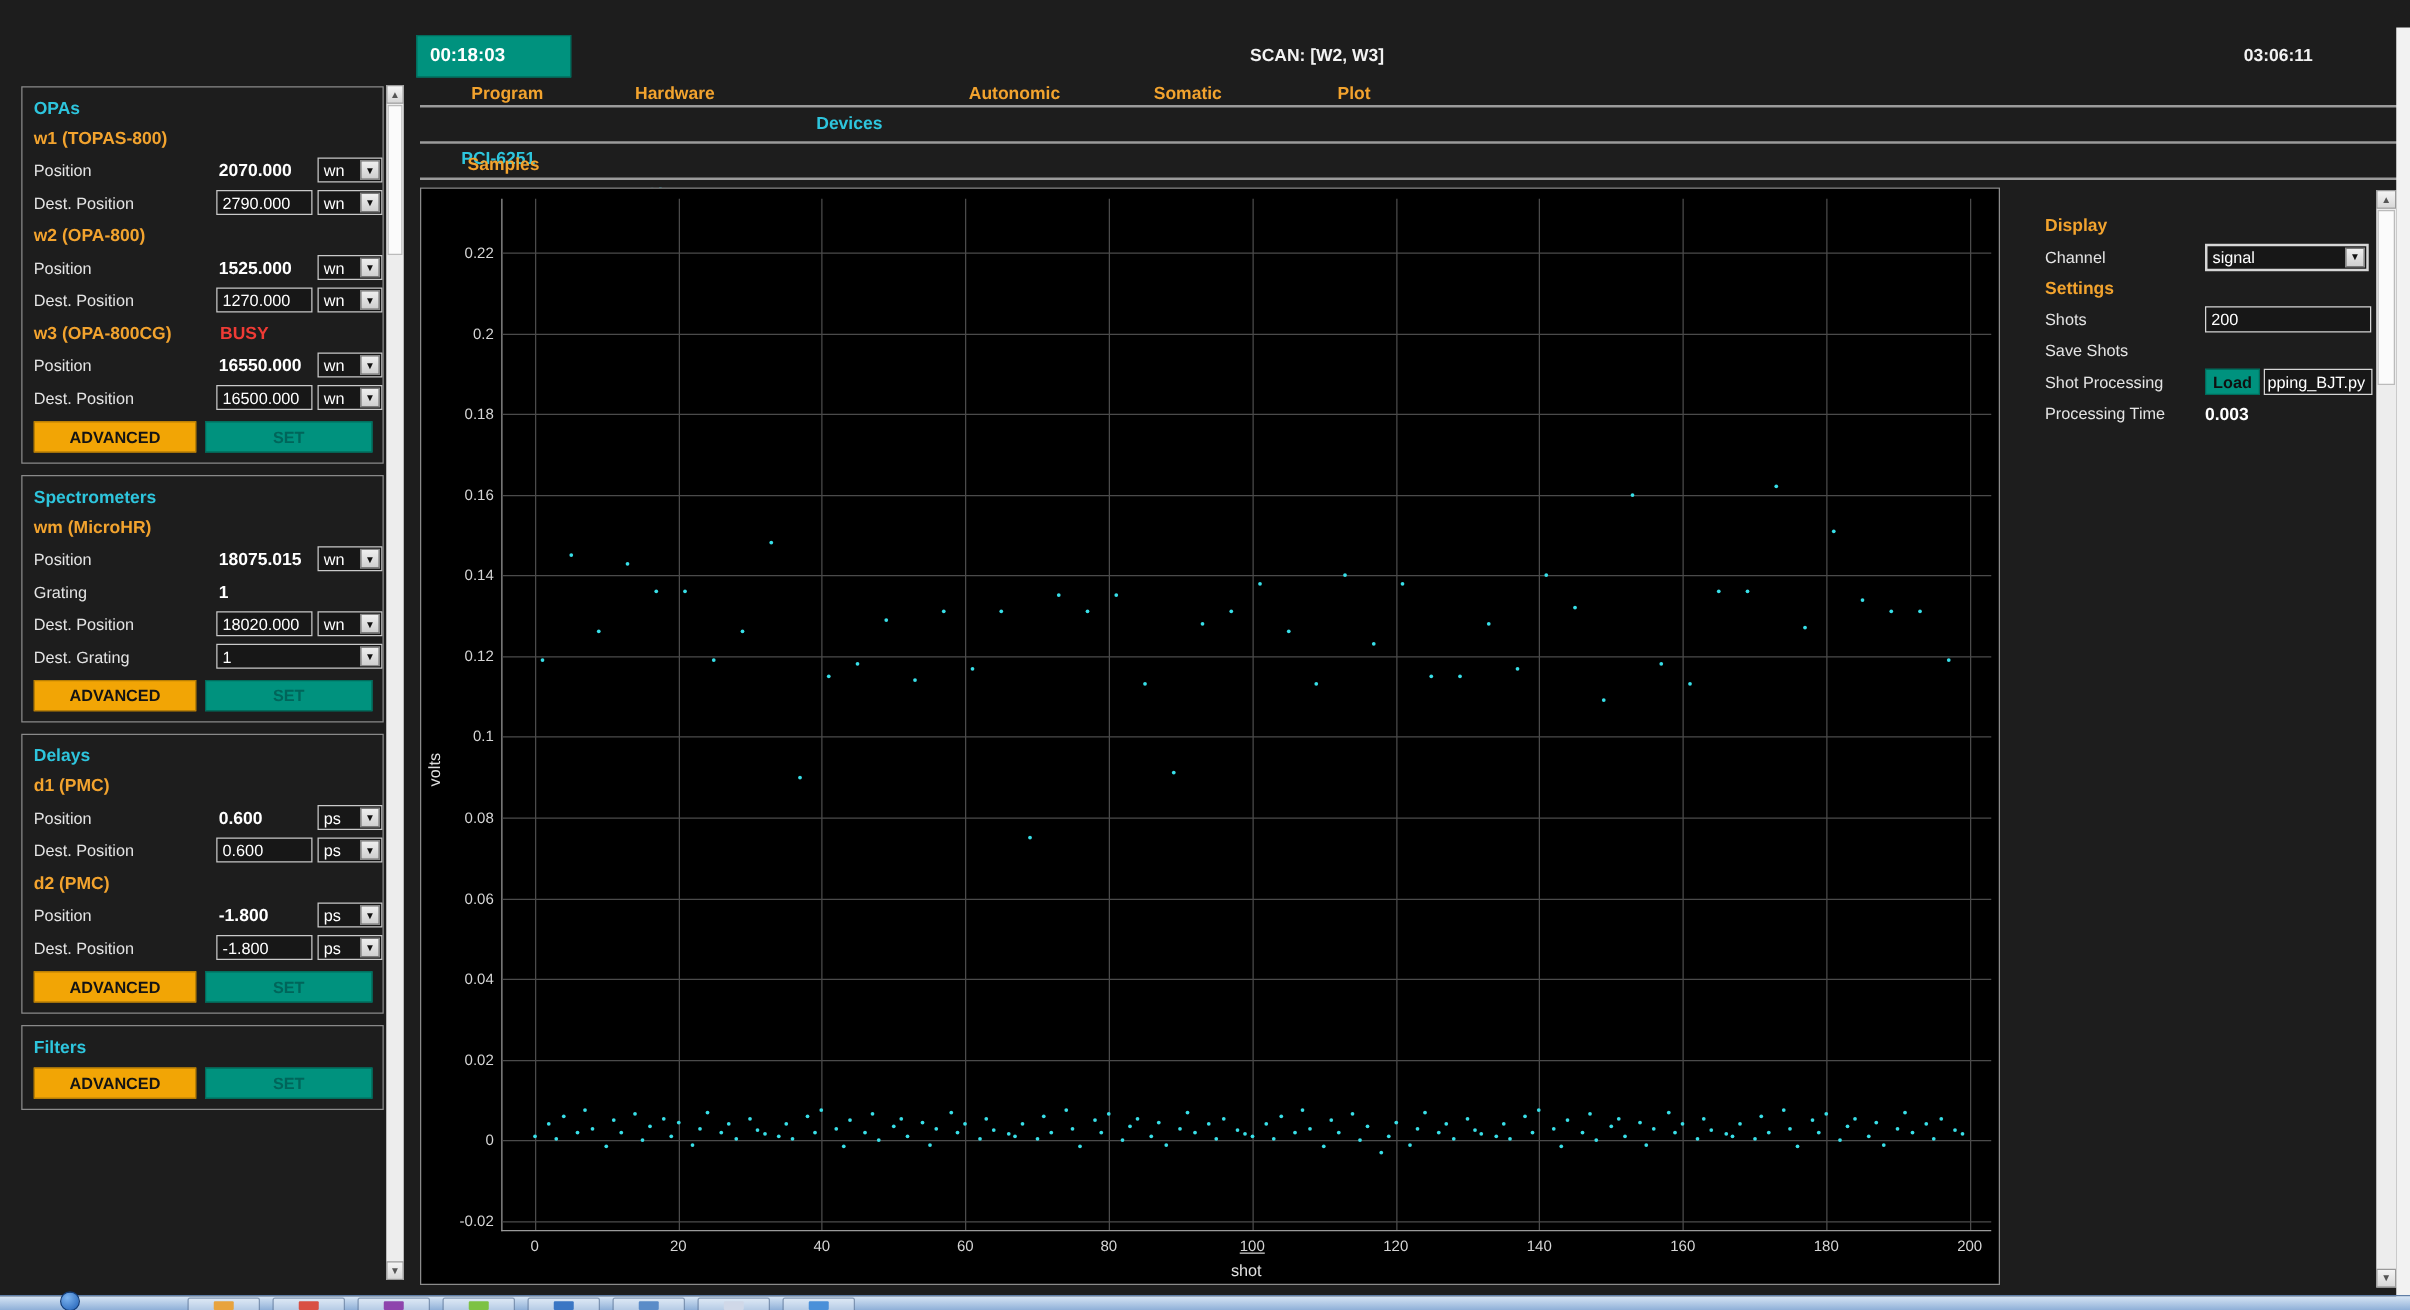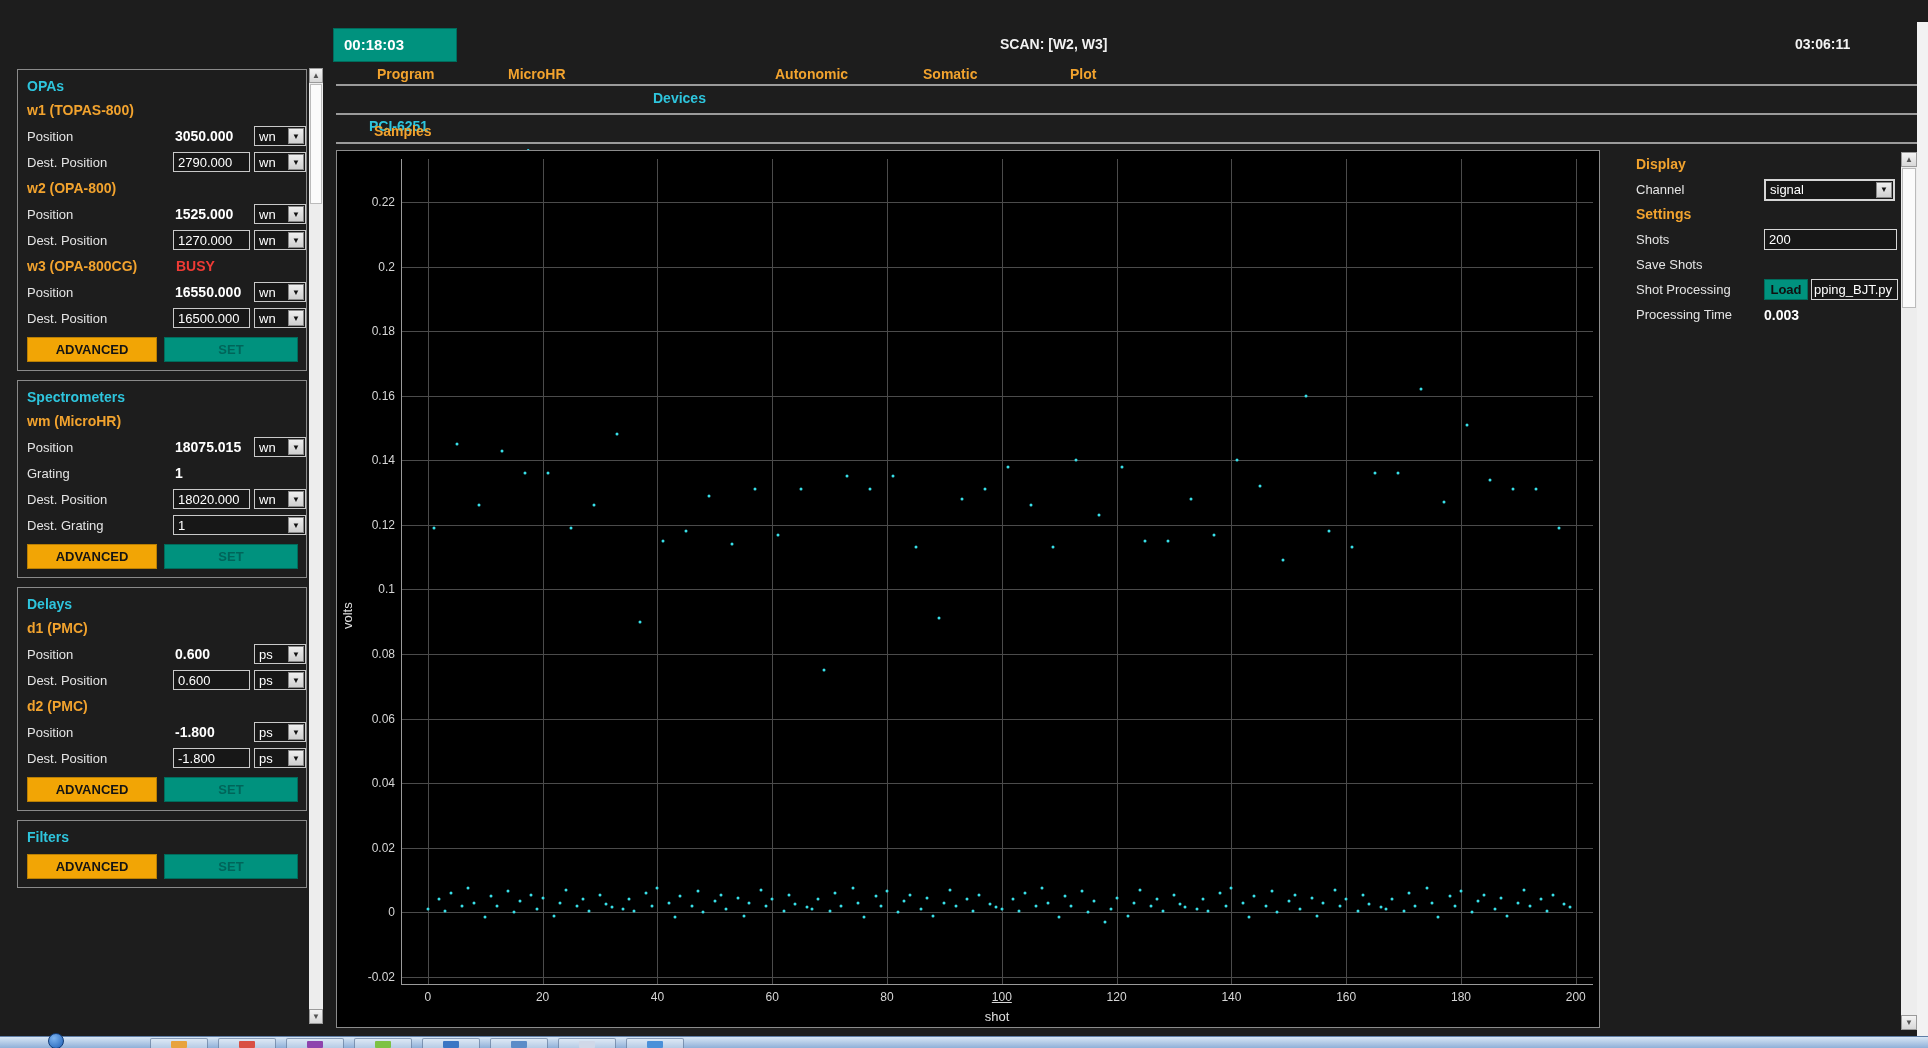--- a/index.html
+++ b/index.html
@@ -135,21 +135,21 @@
   <div class="clock-label">03:06:11</div>
 
   <div class="left-panel" id="left-panel">
       <div class="section-box">
         <div class="section-title">OPAs</div>
         <div class="subhead-row prow">
           <span class="subhead">w1 (TOPAS-800)</span>
         </div>
         <div class="prow">
           <span class="prow-label">Position</span>
-          <span class="prow-value">3050.000</span>
+          <span class="prow-value">2070.000</span>
           <div class="unit-combo">
             <span class="unit-text">wn</span>
             <span class="combo-btn">▼</span>
           </div>
         </div>
         <div class="prow">
           <span class="prow-label">Dest. Position</span>
           <input class="prow-input" value="2790.000" style="">
           <div class="unit-combo">
             <span class="unit-text">wn</span>
@@ -292,21 +292,21 @@
     </div>
 
   <div class="vscroll" id="left-scroll">
     <div class="sb-btn" style="top:0;">▲</div>
     <div class="sb-thumb" style="top:16px; height:120px;"></div>
     <div class="sb-btn" style="bottom:0;">▼</div>
   </div>
 
   <div id="tabs-main">
       <div class="tab" style="left: 377px; top: 66px;">Program</div>
-      <div class="tab" style="left: 508px; top: 66px;">MicroHR</div>
+      <div class="tab" style="left: 508px; top: 66px;">Hardware</div>
       <div class="tab active" style="left: 653px; top: 66px;">Devices</div>
       <div class="tab" style="left: 775px; top: 66px;">Autonomic</div>
       <div class="tab" style="left: 923px; top: 66px;">Somatic</div>
       <div class="tab" style="left: 1070px; top: 66px;">Plot</div>
     </div>
   <div class="hsep" style="top:84px;"></div>
   <div id="tabs-device">
       <div class="tab active" style="left: 369px; top: 94px;">PCI-6251</div>
     </div>
   <div class="hsep" style="top:113px;"></div>
@@ -565,21 +565,21 @@
         <div class="dot" style="left: 96.6265%; top: 89.1585%; background: rgb(56, 223, 232);"></div>
         <div class="dot" style="left: 97.1084%; top: 44.7358%; background: rgb(56, 223, 232);"></div>
         <div class="dot" style="left: 97.5904%; top: 90.3327%; background: rgb(56, 223, 232);"></div>
         <div class="dot" style="left: 98.0723%; top: 90.7241%; background: rgb(56, 223, 232);"></div>
       </div>
     <div class="ylab">volts</div>
     <div class="xlab">shot</div>
   </div>
 
   <div class="right-panel">
-    <div class="rp-header" style="margin-top:2px;">Display</div>
+    <div class="rp-header" style="margin-top:18px;">Display</div>
     <div class="rp-row">
       <span class="rp-label">Channel</span>
       <div class="rp-combo">
         <span class="unit-text">signal</span>
         <span class="combo-btn">▼</span>
       </div>
     </div>
     <div class="rp-header">Settings</div>
     <div class="rp-row">
       <span class="rp-label">Shots</span>

